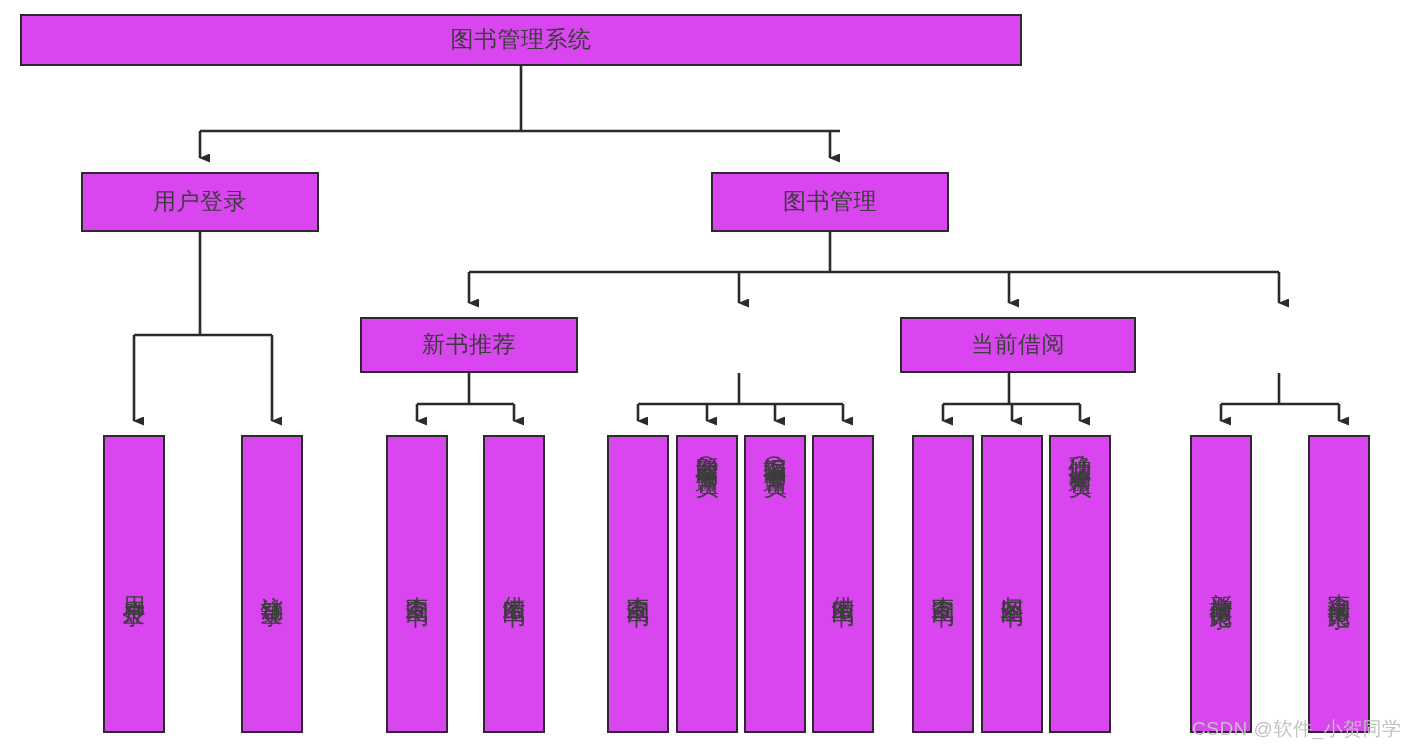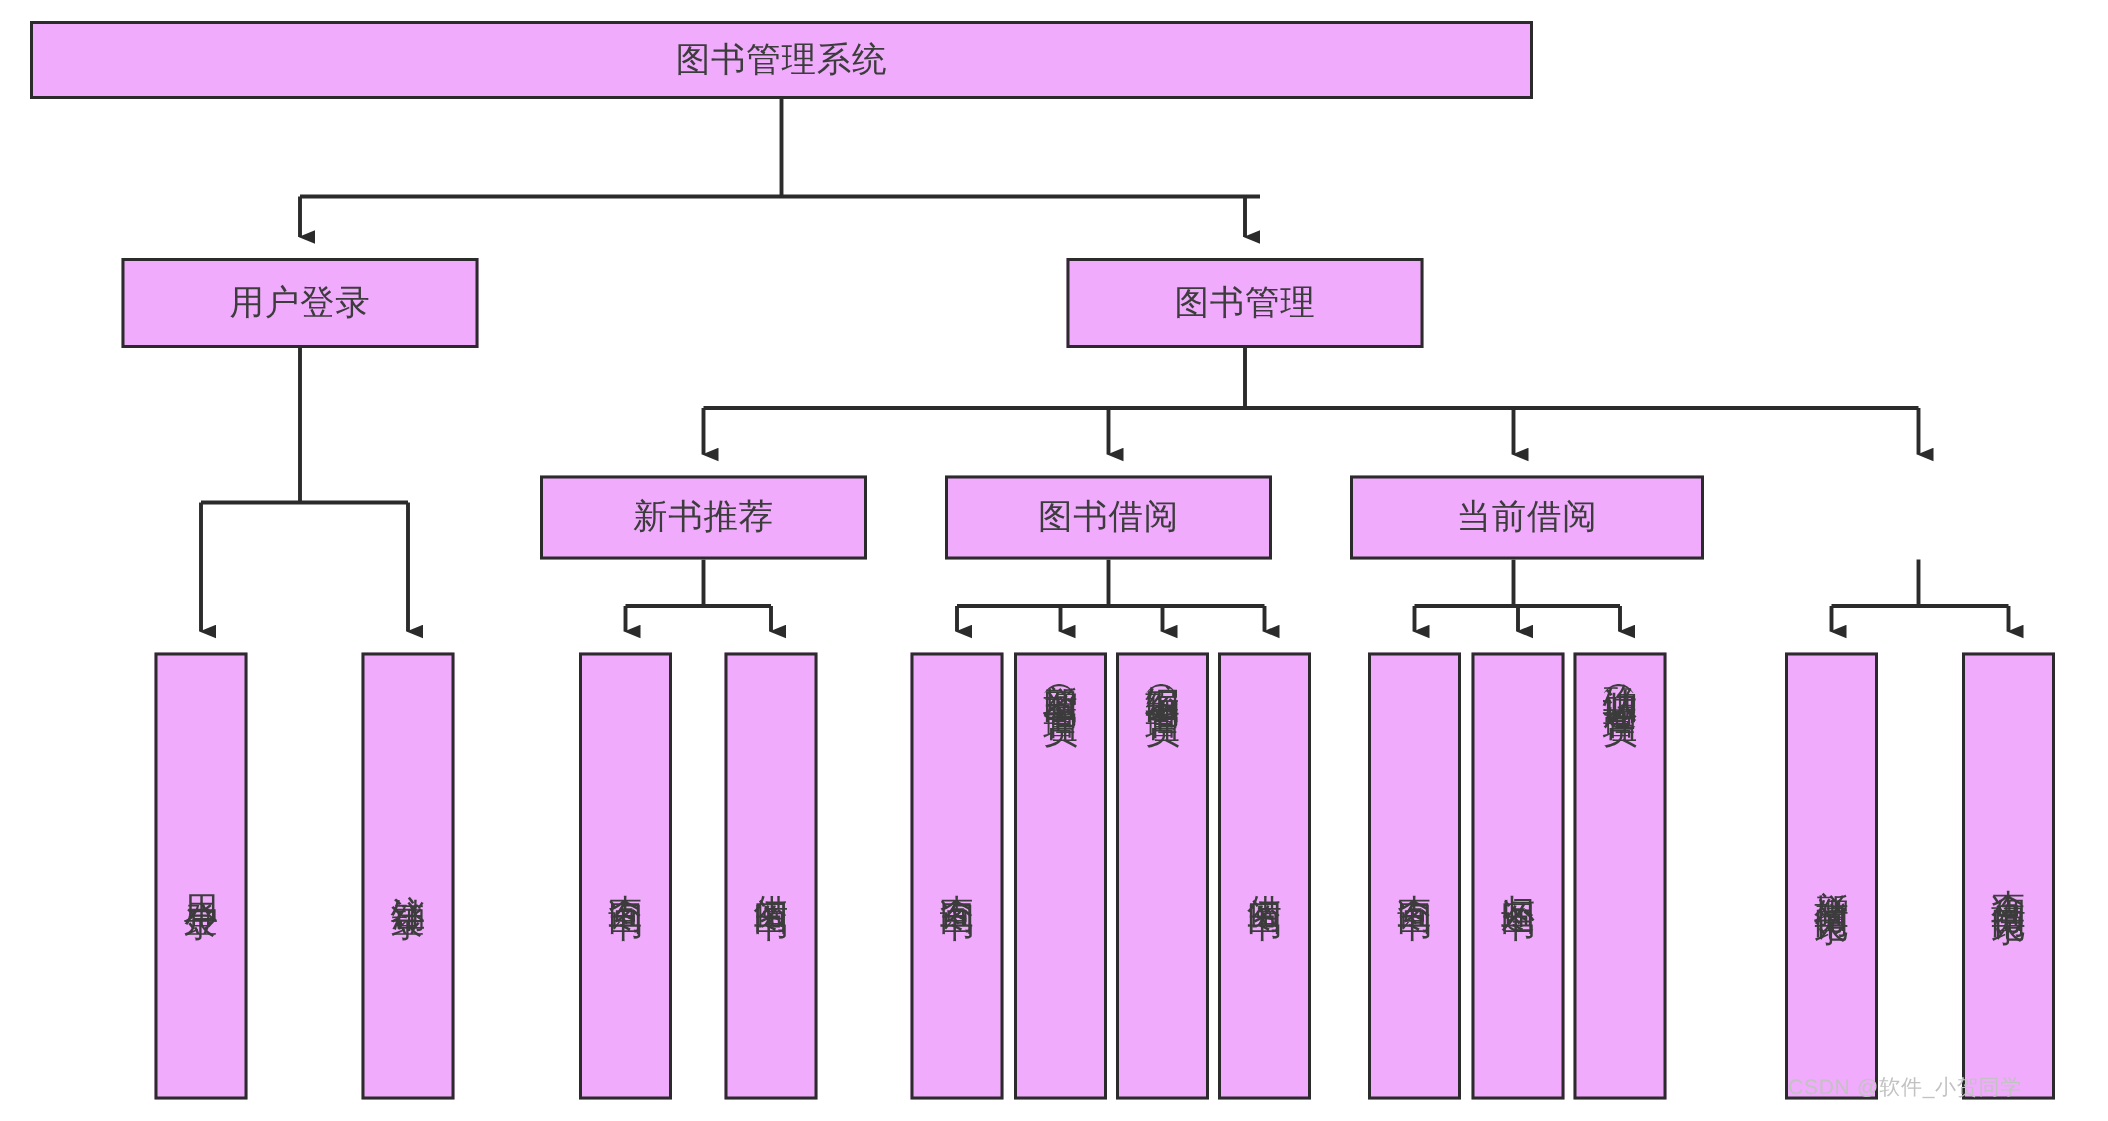--- a/index.html
+++ b/index.html
@@ -21,21 +21,21 @@
     position: absolute;
     left: 0;
     top: 0;
     width: 1405px;
     height: 747px;
   }
   .node {
     position: absolute;
     box-sizing: border-box;
     border: 2px solid #2b2b2b;
-    background: #f0abfc;
+    background: #d946ef;
     color: #3c3c3c;
     display: flex;
     align-items: center;
     justify-content: center;
     text-align: center;
   }
   .node .label {
     display: block;
     line-height: 1.18;
     letter-spacing: 0.5px;
@@ -54,21 +54,21 @@
     font-size: 23px;
     letter-spacing: 3px;
     white-space: nowrap;
     margin: 0 auto;
   }
   .node.vert.mid .label {
     align-self: center;
   }
   .watermark {
     position: absolute;
-    font-size: 14px;
+    font-size: 19px;
     color: #c2c2c2;
     white-space: nowrap;
     letter-spacing: 0.5px;
     pointer-events: none;
   }
 </style>
 </head>
 <body>
 
 <div id="canvas">
@@ -130,23 +130,20 @@
   <div class="node horiz" style="left:81px; top:172px; width:238px; height:60px;">
     <span class="label">用户登录</span>
   </div>
   <div class="node horiz" style="left:360px; top:317px; width:218px; height:56px;">
     <span class="label">新书推荐</span>
   </div>
 
   <div class="node horiz" style="left:711px; top:172px; width:238px; height:60px;">
     <span class="label">图书管理</span>
   </div>
-  <div class="node horiz" style="left:630px; top:317px; width:218px; height:56px;">
-    <span class="label">图书借阅</span>
-  </div>
   <div class="node horiz" style="left:900px; top:317px; width:236px; height:56px;">
     <span class="label">当前借阅</span>
   </div>
 
   <div class="node vert mid" style="left:103px; top:435px; width:62px; height:298px;">
     <span class="label">用户登录</span>
   </div>
   <div class="node vert mid" style="left:241px; top:435px; width:62px; height:298px;">
     <span class="label">注销登录</span>
   </div>

